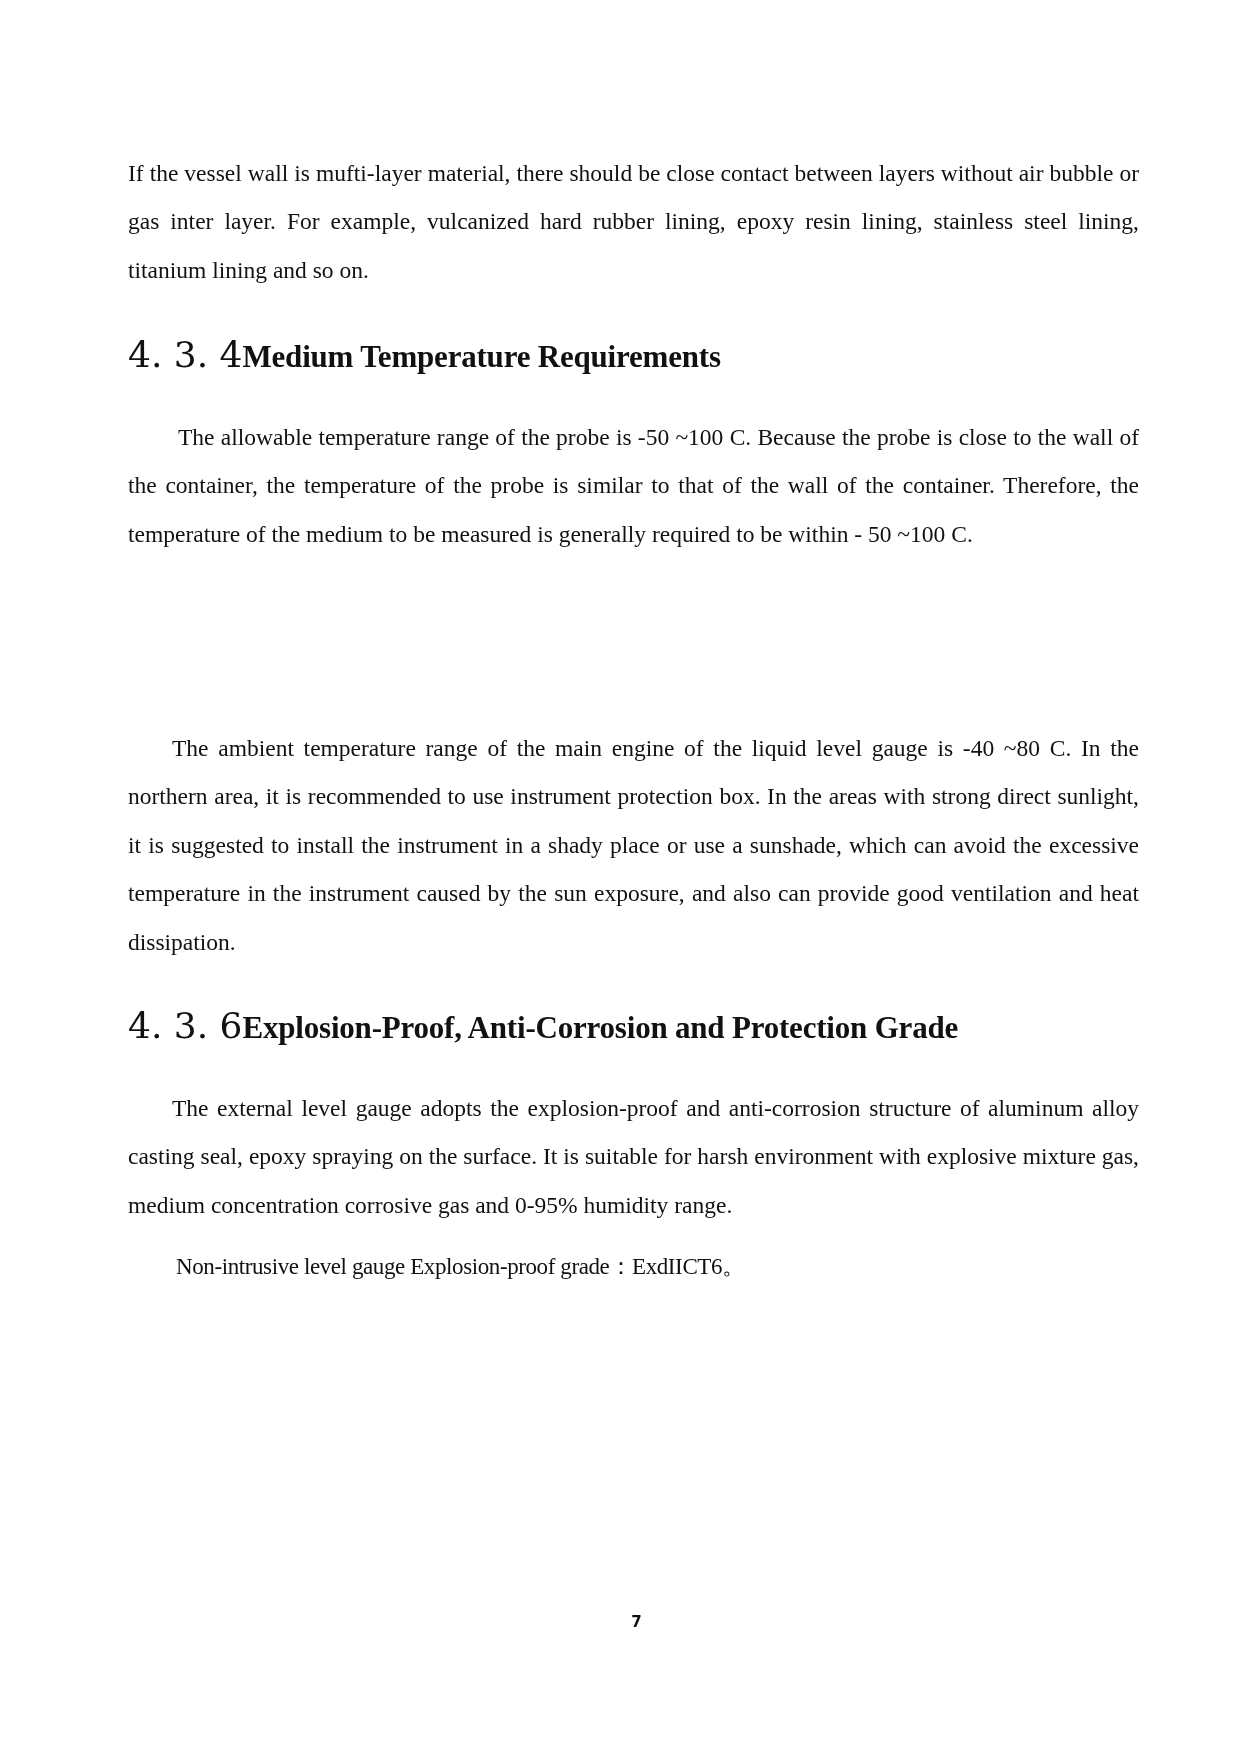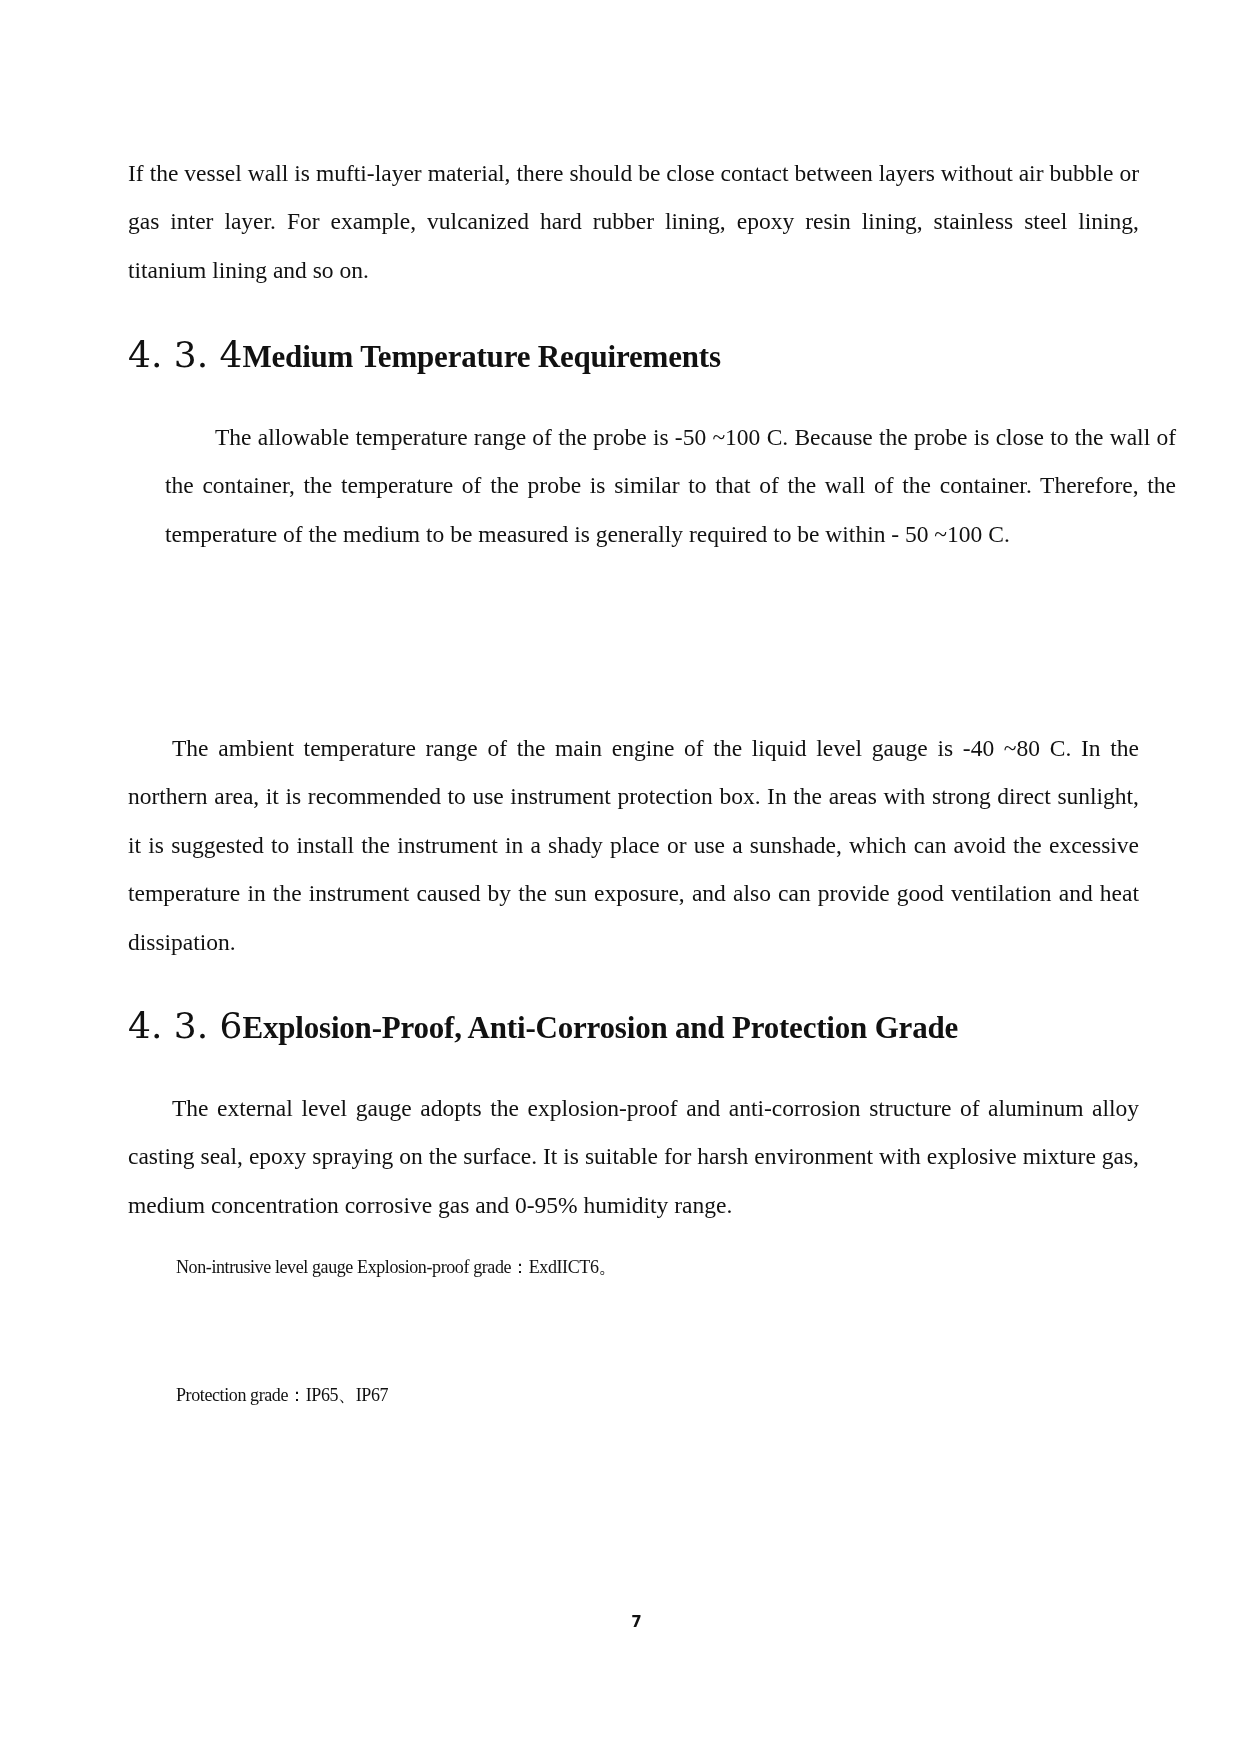--- a/index.html
+++ b/index.html
@@ -24,41 +24,41 @@
   .para {
     position: absolute;
     left: 112px;
     width: 1011px;
     font-size: 23.5px;
     line-height: 48.4px;
     text-align: justify;
     margin: 0;
   }
   .para.indent { text-indent: 44px; }
-  .para.indent-small { text-indent: 50px; margin-left: 37px; }
+  .para.indent-small { text-indent: 50px; }
   .heading {
     position: absolute;
     left: 112px;
     margin: 0;
     font-size: 31px;
     font-weight: bold;
     line-height: 40px;
     white-space: nowrap;
     letter-spacing: -0.2px;
   }
   .heading .num {
     font-weight: normal;
     font-family: "DejaVu Serif", "Liberation Serif", serif;
     font-size: 36px;
     letter-spacing: 0px;
   }
   .grade-line {
     position: absolute;
     left: 160px;
-    font-size: 18px;
+    font-size: 23px;
     line-height: 32px;
     margin: 0;
     white-space: nowrap;
     letter-spacing: -0.4px;
   }
   .page-number {
     position: absolute;
     left: 0;
     width: 1241px;
     top: 1612px;
@@ -84,18 +84,15 @@
   <p class="para indent" style="top:724px;">The ambient temperature range of the main engine of the liquid level gauge is -40 ~80 C. In the northern area, it is recommended to use instrument protection box. In the areas with strong direct sunlight, it is suggested to install the instrument in a shady place or use a sunshade, which can avoid the excessive temperature in the instrument caused by the sun exposure, and also can provide good ventilation and heat dissipation.</p>
 
   <h2 class="heading" style="top:1006px;">
     <span class="num">4. 3. 6</span><span>Explosion-Proof, Anti-Corrosion and Protection Grade</span>
   </h2>
   <p class="para indent" style="top:1084px;">The external level gauge adopts the explosion-proof and anti-corrosion structure of aluminum alloy casting seal, epoxy spraying on the surface. It is suitable for harsh environment with explosive mixture gas, medium concentration corrosive gas and 0-95% humidity range.</p>
 
   <p class="grade-line" style="top:1251px;">
     <span>Non-intrusive level gauge Explosion-proof grade：</span><span>ExdIICT6。</span>
   </p>
-  <p class="grade-line" style="top:1379px;">
-    <span>Protection grade：</span><span>IP65、IP67</span>
-  </p>
 
   <div class="page-number">7</div>
 </div>
 
 </body></html>

